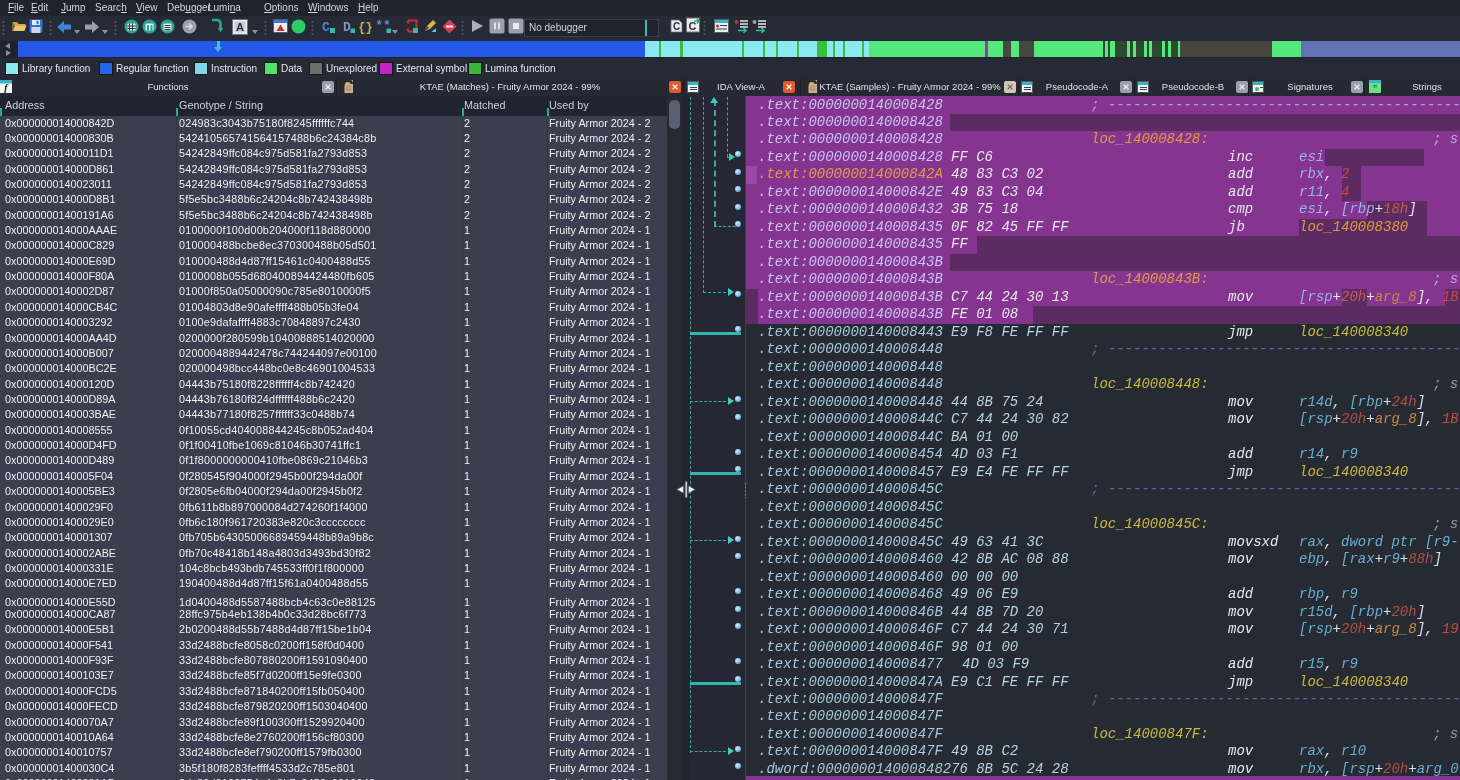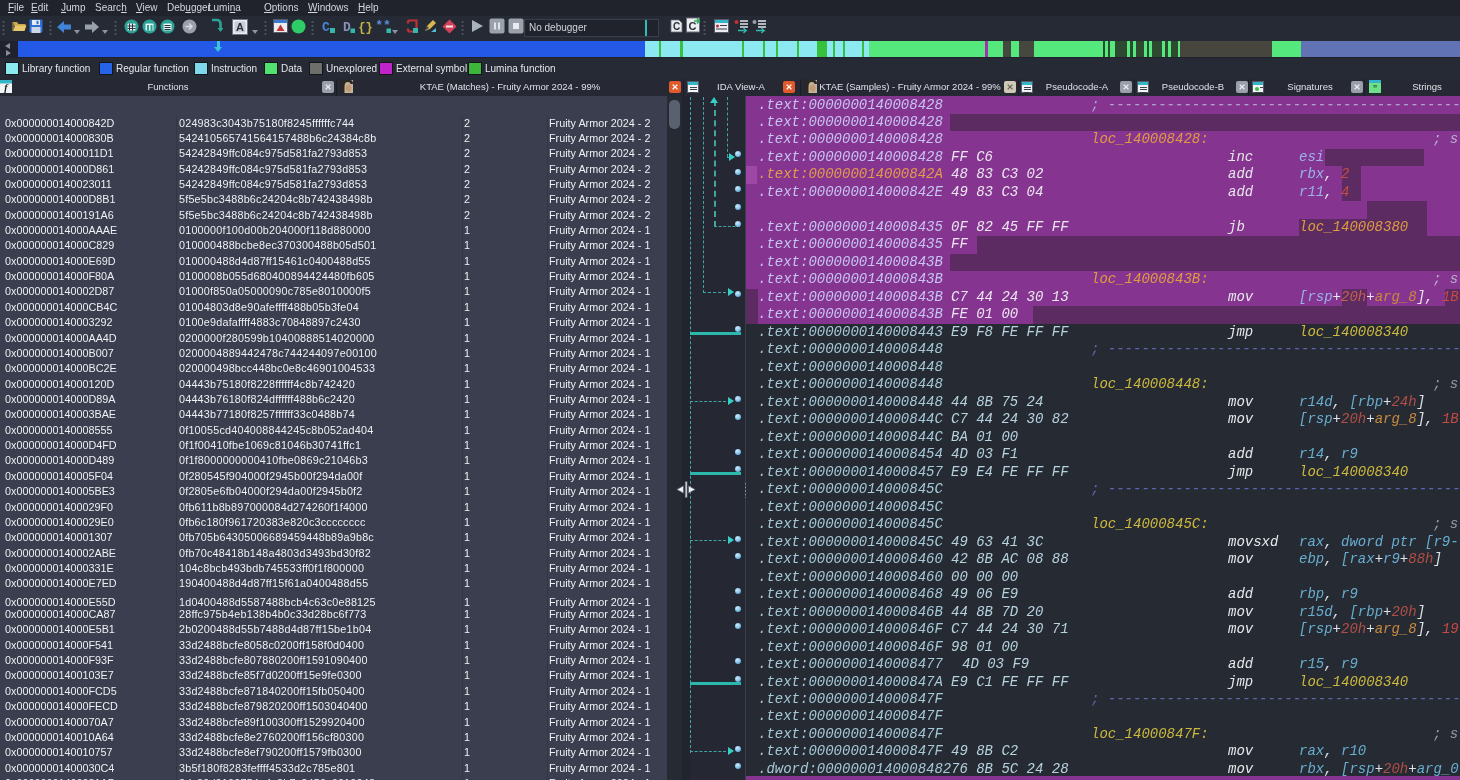--- a/index.html
+++ b/index.html
@@ -338,20 +338,30 @@
 <span class="tlbl" style="left:1310px">Signatures</span>
 <div class="tx" style="left:1351px">✕</div>
 <svg class="ab" style="left:1369px;top:2px" width="12" height="13" viewBox="0 0 12 13">
       <rect width="12" height="13" fill="#6fe08a"></rect>
       <rect width="12" height="3" fill="#35b6c8"></rect>
       <text x="6" y="11" font-size="9" font-weight="bold" font-family="Liberation Sans" fill="#1d5c2a" text-anchor="middle">”</text>
     </svg>
 <span class="tlbl" style="left:1427px">Strings</span>
 </div>
 <div id="lefttable" class="ab">
+<div id="thead">
+      <span style="left:5px">Address</span>
+      <span style="left:179px">Genotype / String</span>
+      <span style="left:464px">Matched</span>
+      <span style="left:549px">Used by</span>
+      <div class="htick" style="left:0px"></div>
+      <div class="htick" style="left:176px"></div>
+      <div class="htick" style="left:462px"></div>
+      <div class="htick" style="left:547px"></div>
+    </div>
 <div class="colsep" style="left:176px"></div>
 <div class="colsep" style="left:462px"></div>
 <div class="colsep" style="left:547px"></div>
 <div class="trow" style="top:19.50px">
       <span class="c0">0x000000014000842D</span>
       <span class="c1">024983c3043b75180f8245ffffffc744</span>
       <span class="c2">2</span>
       <span class="c3">Fruity Armor 2024 - 2</span>
     </div>
 <div class="trow" style="top:34.86px">
@@ -657,20 +667,26 @@
       <span class="lt bytp" style="left:261px">48 83 C3 02</span>
       <span class="lt mnem" style="left:538px">add</span>
       <span class="lt" style="left:609px"><span class="regp">rbx</span><span class="punp">, </span><span class="numr">2</span></span>
     </div>
 <div class="lrow" style="top:87.92px">
       <span class="lt addrp" style="left:68px">.text:000000014000842E</span>
       <span class="lt bytp" style="left:261px">49 83 C3 04</span>
       <span class="lt mnem" style="left:538px">add</span>
       <span class="lt" style="left:609px"><span class="regp">r11</span><span class="punp">, </span><span class="numr">4</span></span>
     </div>
+<div class="lrow" style="top:105.41px">
+      <span class="lt addrp" style="left:68px">.text:0000000140008432</span>
+      <span class="lt bytp" style="left:261px">3B 75 18</span>
+      <span class="lt mnem" style="left:538px">cmp</span>
+      <span class="lt" style="left:609px"><span class="regp">esi</span><span class="punp">, </span><span class="regp">[rbp</span><span class="punp">+</span><span class="numop">18h</span><span class="punp">]</span></span>
+    </div>
 <div class="lrow" style="top:122.89px">
       <span class="lt addrp" style="left:68px">.text:0000000140008435</span>
       <span class="lt bytp" style="left:261px">0F 82 45 FF FF</span>
       <span class="lt mnem" style="left:538px">jb</span>
       <span class="lt" style="left:609px"><span class="loco">loc_140008380</span></span>
     </div>
 <div class="lrow" style="top:140.38px">
       <span class="lt addrp" style="left:68px">.text:0000000140008435</span>
       <span class="lt bytp" style="left:261px">FF</span>
     </div>
@@ -683,21 +699,21 @@
       <span class="lt xrefp" style="left:743px">; s</span>
     </div>
 <div class="lrow" style="top:192.83px">
       <span class="lt addrp" style="left:68px">.text:000000014000843B</span>
       <span class="lt bytp" style="left:261px">C7 44 24 30 13</span>
       <span class="lt mnem" style="left:538px">mov</span>
       <span class="lt" style="left:609px"><span class="regp">[rsp</span><span class="punp">+</span><span class="numop">20h</span><span class="punp">+</span><span class="argo">arg_8</span><span class="punp">], </span><span class="numr">1B</span></span>
     </div>
 <div class="lrow" style="top:210.32px">
       <span class="lt addrp" style="left:68px">.text:000000014000843B</span>
-      <span class="lt bytp" style="left:261px">FE 01 00</span>
+      <span class="lt bytp" style="left:261px">FE 01 08</span>
     </div>
 <div class="lrow" style="top:227.81px">
       <span class="lt addr" style="left:68px">.text:0000000140008443</span>
       <span class="lt byt" style="left:261px">E9 F8 FE FF FF</span>
       <span class="lt mnem" style="left:538px">jmp</span>
       <span class="lt" style="left:609px"><span class="locy">loc_140008340</span></span>
     </div>
 <div class="lrow" style="top:245.29px">
       <span class="lt addr" style="left:68px">.text:0000000140008448</span>
       <span class="lt dashn" style="left:401px">; ----------------------------------------------------------</span>

